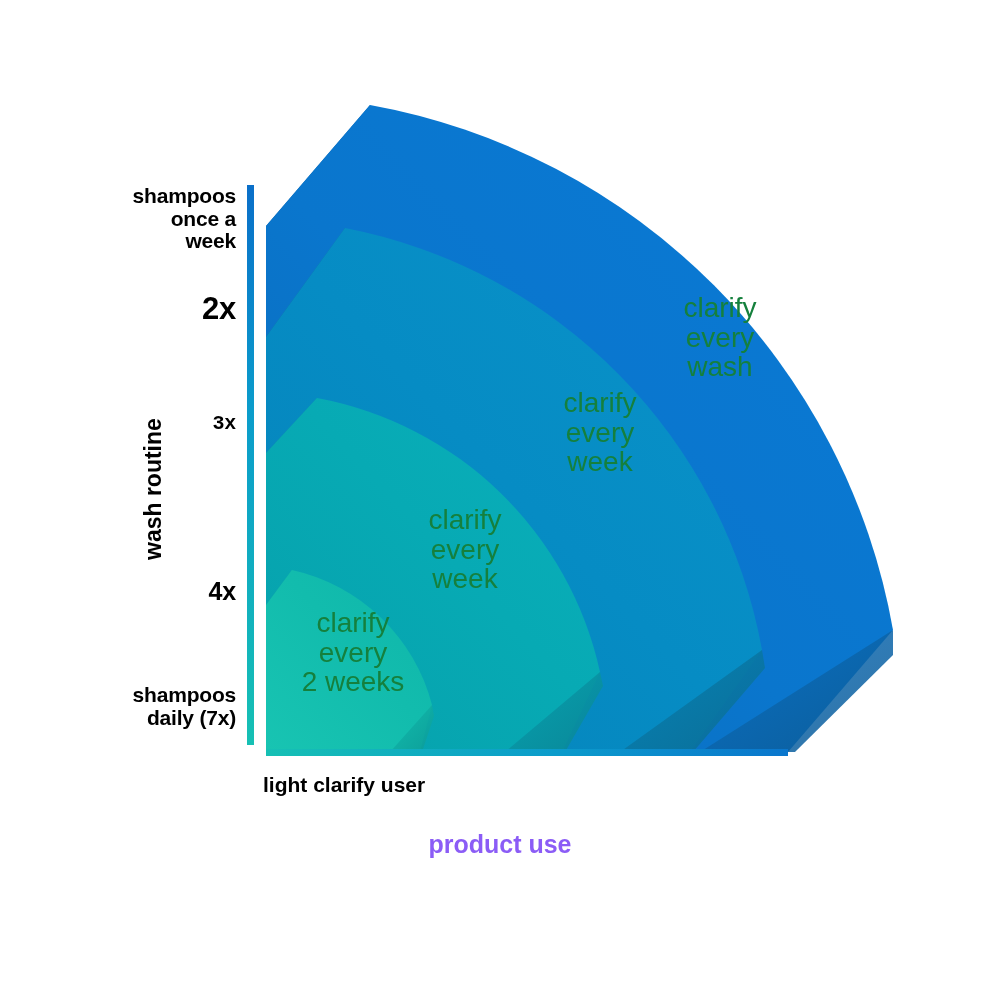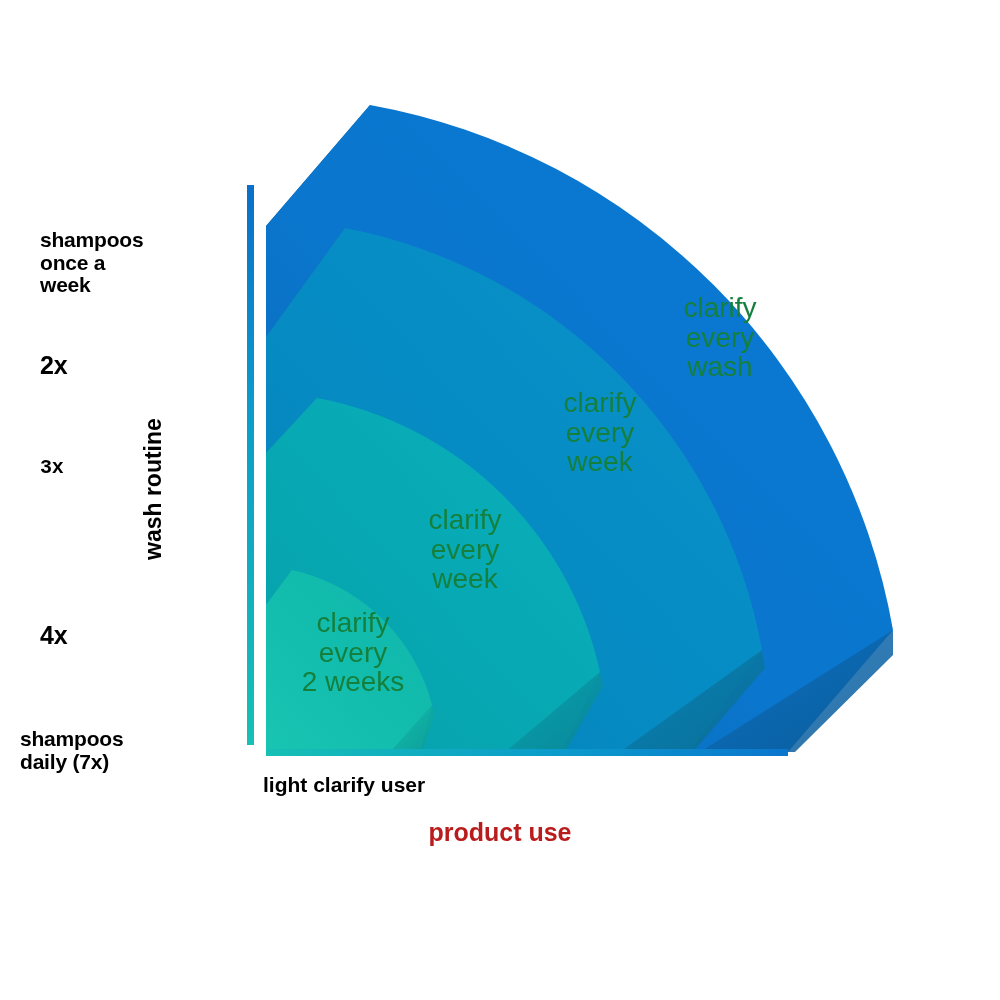--- a/index.html
+++ b/index.html
@@ -15,25 +15,25 @@
     overflow: hidden;
   }
   #chart-root {
     position: absolute;
     left: 0; top: 0;
     width: 1000px;
     height: 1000px;
   }
   .ytick {
     position: absolute;
+    text-align: right;
     font-weight: bold;
     color: #000000;
     line-height: 1.08;
     letter-spacing: -0.2px;
-    margin-top: 44px;
   }
   .xtick {
     position: absolute;
     font-weight: bold;
     color: #000000;
     font-size: 21px;
     white-space: nowrap;
   }
   #y-axis-title {
     position: absolute;
@@ -41,23 +41,24 @@
     font-size: 23px;
     color: #000;
     transform: rotate(-90deg);
     transform-origin: left top;
     white-space: nowrap;
   }
   #x-axis-title {
     position: absolute;
     font-weight: bold;
     font-size: 25px;
-    color: #b91c1c;
+    color: #8b5cf6;
     width: 1000px;
     text-align: center;
+    margin-top: 12px;
   }
   .arc-label {
     position: absolute;
     color: #15803d;
     font-size: 28px;
     line-height: 1.06;
     text-align: center;
     white-space: pre-line;
     pointer-events: none;
   }
@@ -203,21 +204,21 @@
 week</div>
 
   <div class="arc-label" style="left:645px; top:293px; width:150px;">clarify
 every
 wash</div>
 
   <div class="ytick" style="left:40px; top:185px; width:196px; font-size:21px; white-space:pre-line;">shampoos
 once a
 week</div>
 
-  <div class="ytick" style="left:40px; top:308px; width:196px; font-size:25px;">2x</div>
+  <div class="ytick" style="left:40px; top:292px; width:196px; font-size:31px;">2x</div>
 
   <div class="ytick" style="left:40px; top:413px; width:196px; font-size:20px;font-family:Liberation Mono, monospace;">3x</div>
 
   <div class="ytick" style="left:40px; top:578px; width:196px; font-size:25px;">4x</div>
 
   <div class="ytick" style="left:20px; top:684px; width:216px; font-size:21px; white-space:pre-line;">shampoos
 daily (7x)</div>
 
   <div id="y-axis-title" style="left:140px; top:560px;">wash routine</div>
 

